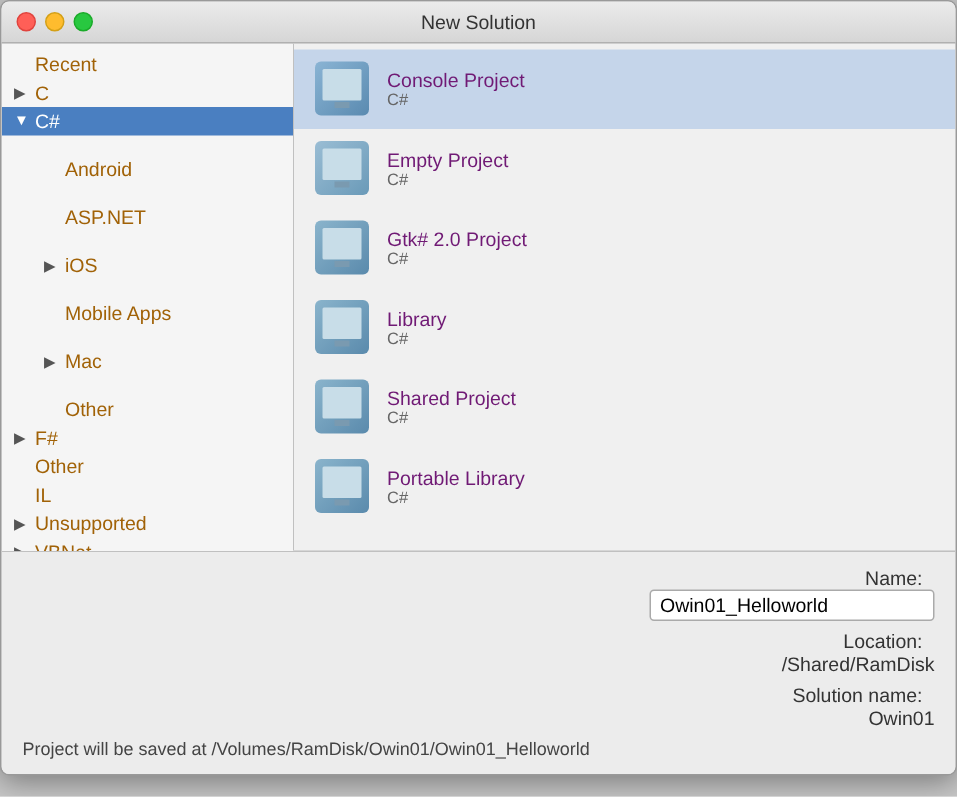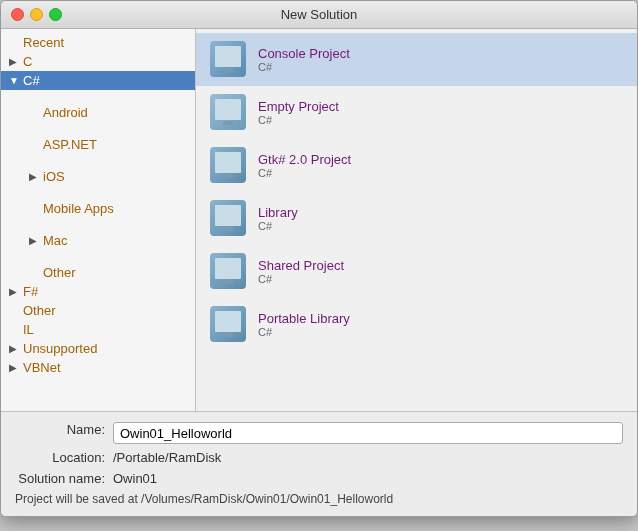--- a/index.html
+++ b/index.html
@@ -169,22 +169,23 @@
     
     .bottom-form {
       background: #ececec;
       border-top: 1px solid #c0c0c0;
       padding: 10px 14px;
       flex-shrink: 0;
     }
 
     .form-row {
       display: flex;
-      align-items: flex-start;
+      align-items: flex-end;
       margin-bottom: 6px;
+      flex-direction: column;
     }
 
     .form-label {
       width: 90px;
       font-size: 13px;
       color: #333;
       text-align: right;
       margin-right: 8px;
       flex-shrink: 0;
     }
@@ -419,21 +420,21 @@
         </div>
     </div>
 
     <div class="bottom-form">
       <div class="form-row">
         <span class="form-label">Name:</span>
         <input class="form-input" type="text" value="Owin01_Helloworld" style="">
       </div>
       <div class="form-row">
         <span class="form-label">Location:</span>
-        <span class="form-static">/Portable/RamDisk</span>
+        <span class="form-static">/Shared/RamDisk</span>
       </div>
       <div class="form-row">
         <span class="form-label">Solution name:</span>
         <span class="form-static">Owin01</span>
       </div>
       <div class="form-note">Project will be saved at /Volumes/RamDisk/Owin01/Owin01_Helloworld</div>
     </div>
   </div>
 </div>
 

